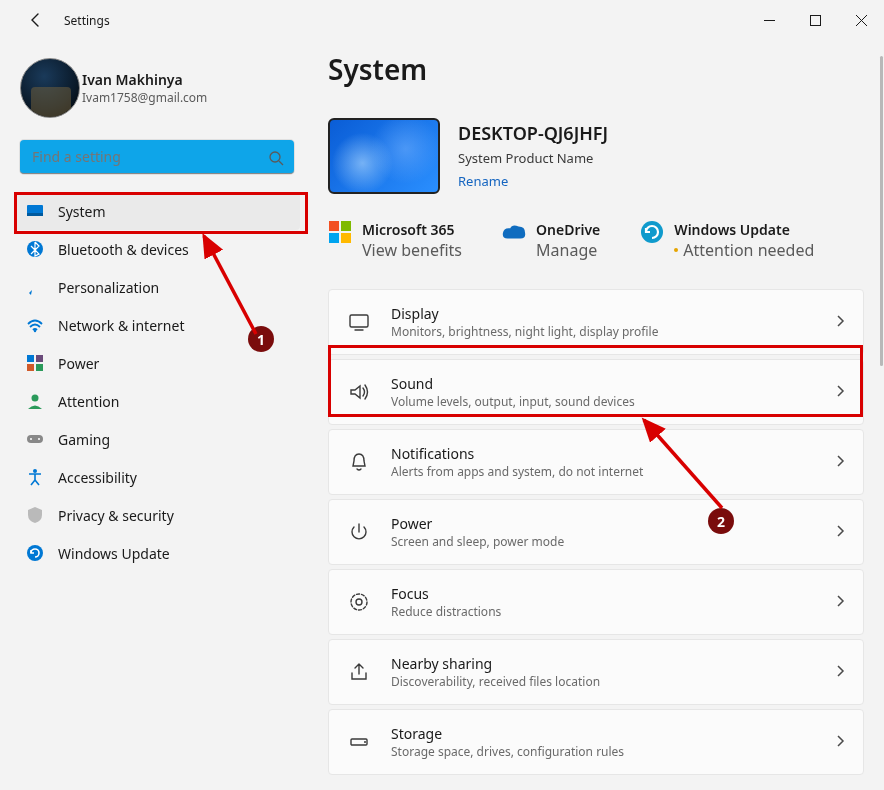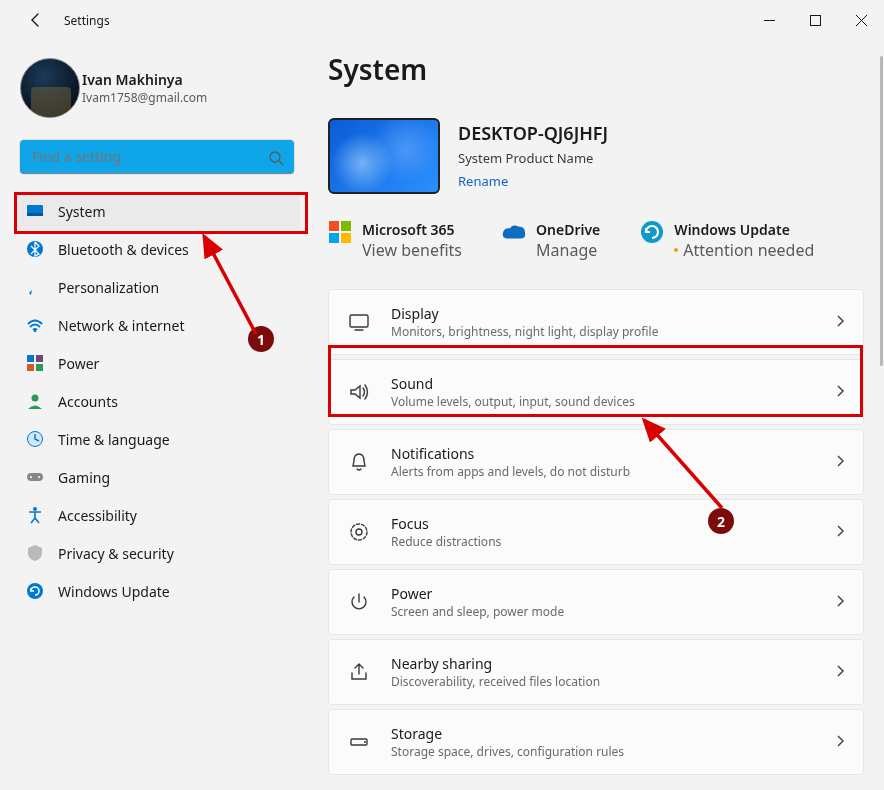--- a/index.html
+++ b/index.html
@@ -157,30 +157,21 @@
           </span>
           <span>Power</span>
         </li>
         <li class="navitem">
           <span class="nicon">
             <svg width="18" height="18" viewBox="0 0 18 18">
               <circle cx="9" cy="6" r="3.5" fill="#2a9a5a"></circle>
               <path d="M2 17 Q9 10 16 17 Z" fill="#2a9a5a"></path>
             </svg>
           </span>
-          <span>Accounts</span>
-        </li>
-        <li class="navitem">
-          <span class="nicon">
-            <svg width="18" height="18" viewBox="0 0 18 18">
-              <circle cx="9" cy="9" r="7.5" fill="#d0e8f8" stroke="#0078d4"></circle>
-              <path d="M9 4 L9 9 L13 11" stroke="#0078d4" stroke-width="1.4" fill="none"></path>
-            </svg>
-          </span>
-          <span>Time &amp; language</span>
+          <span>Attention</span>
         </li>
         <li class="navitem">
           <span class="nicon">
             <svg width="18" height="18" viewBox="0 0 18 18">
               <rect x="1" y="5" width="16" height="8" rx="4" fill="#888"></rect>
               <circle cx="5" cy="9" r="1" fill="#fff"></circle>
               <circle cx="13" cy="9" r="1" fill="#fff"></circle>
             </svg>
           </span>
           <span>Gaming</span>
@@ -301,51 +292,51 @@
         </div>
         <div class="card">
           <span class="cicon">
             <svg width="22" height="22" viewBox="0 0 22 22">
               <path d="M11 3 Q16 3 16 10 L17 15 L5 15 L6 10 Q6 3 11 3 Z" stroke="#3a3a3a" stroke-width="1.4" fill="none" stroke-linecap="round"></path>
               <path d="M9 18 Q11 20 13 18" stroke="#3a3a3a" stroke-width="1.4" fill="none" stroke-linecap="round"></path>
             </svg>
           </span>
           <div class="ctext">
             <div class="ctitle">Notifications</div>
-            <div class="csub">Alerts from apps and levels, do not disturb</div>
+            <div class="csub">Alerts from apps and system, do not internet</div>
+          </div>
+          <span class="chev"><svg width="10" height="14" viewBox="0 0 10 14">
+              <path d="M3 2 L8 7 L3 12" stroke="#4a4a4a" stroke-width="1.5" fill="none"></path>
+            </svg></span>
+        </div>
+        <div class="card">
+          <span class="cicon">
+            <svg width="22" height="22" viewBox="0 0 22 22">
+              <path d="M11 3 L11 11" stroke="#3a3a3a" stroke-width="1.4" fill="none" stroke-linecap="round"></path>
+              <path d="M6 6 A7 7 0 1 0 16 6" stroke="#3a3a3a" stroke-width="1.4" fill="none" stroke-linecap="round"></path>
+            </svg>
+          </span>
+          <div class="ctext">
+            <div class="ctitle">Power</div>
+            <div class="csub">Screen and sleep, power mode</div>
           </div>
           <span class="chev"><svg width="10" height="14" viewBox="0 0 10 14">
               <path d="M3 2 L8 7 L3 12" stroke="#4a4a4a" stroke-width="1.5" fill="none"></path>
             </svg></span>
         </div>
         <div class="card">
           <span class="cicon">
             <svg width="22" height="22" viewBox="0 0 22 22">
               <circle cx="11" cy="11" r="8" stroke="#3a3a3a" stroke-width="1.4" fill="none" stroke-linecap="round" stroke-dasharray="3 2"></circle>
               <circle cx="11" cy="11" r="3" stroke="#3a3a3a" stroke-width="1.4" fill="none" stroke-linecap="round"></circle>
             </svg>
           </span>
           <div class="ctext">
             <div class="ctitle">Focus</div>
             <div class="csub">Reduce distractions</div>
-          </div>
-          <span class="chev"><svg width="10" height="14" viewBox="0 0 10 14">
-              <path d="M3 2 L8 7 L3 12" stroke="#4a4a4a" stroke-width="1.5" fill="none"></path>
-            </svg></span>
-        </div>
-        <div class="card">
-          <span class="cicon">
-            <svg width="22" height="22" viewBox="0 0 22 22">
-              <path d="M11 3 L11 11" stroke="#3a3a3a" stroke-width="1.4" fill="none" stroke-linecap="round"></path>
-              <path d="M6 6 A7 7 0 1 0 16 6" stroke="#3a3a3a" stroke-width="1.4" fill="none" stroke-linecap="round"></path>
-            </svg>
-          </span>
-          <div class="ctext">
-            <div class="ctitle">Power</div>
-            <div class="csub">Screen and sleep, power mode</div>
           </div>
           <span class="chev"><svg width="10" height="14" viewBox="0 0 10 14">
               <path d="M3 2 L8 7 L3 12" stroke="#4a4a4a" stroke-width="1.5" fill="none"></path>
             </svg></span>
         </div>
         <div class="card">
           <span class="cicon">
             <svg width="22" height="22" viewBox="0 0 22 22">
               <path d="M4 12 L4 18 L18 18 L18 12" stroke="#3a3a3a" stroke-width="1.4" fill="none" stroke-linecap="round"></path>
               <path d="M11 3 L11 13 M7 7 L11 3 L15 7" stroke="#3a3a3a" stroke-width="1.4" fill="none" stroke-linecap="round"></path>

